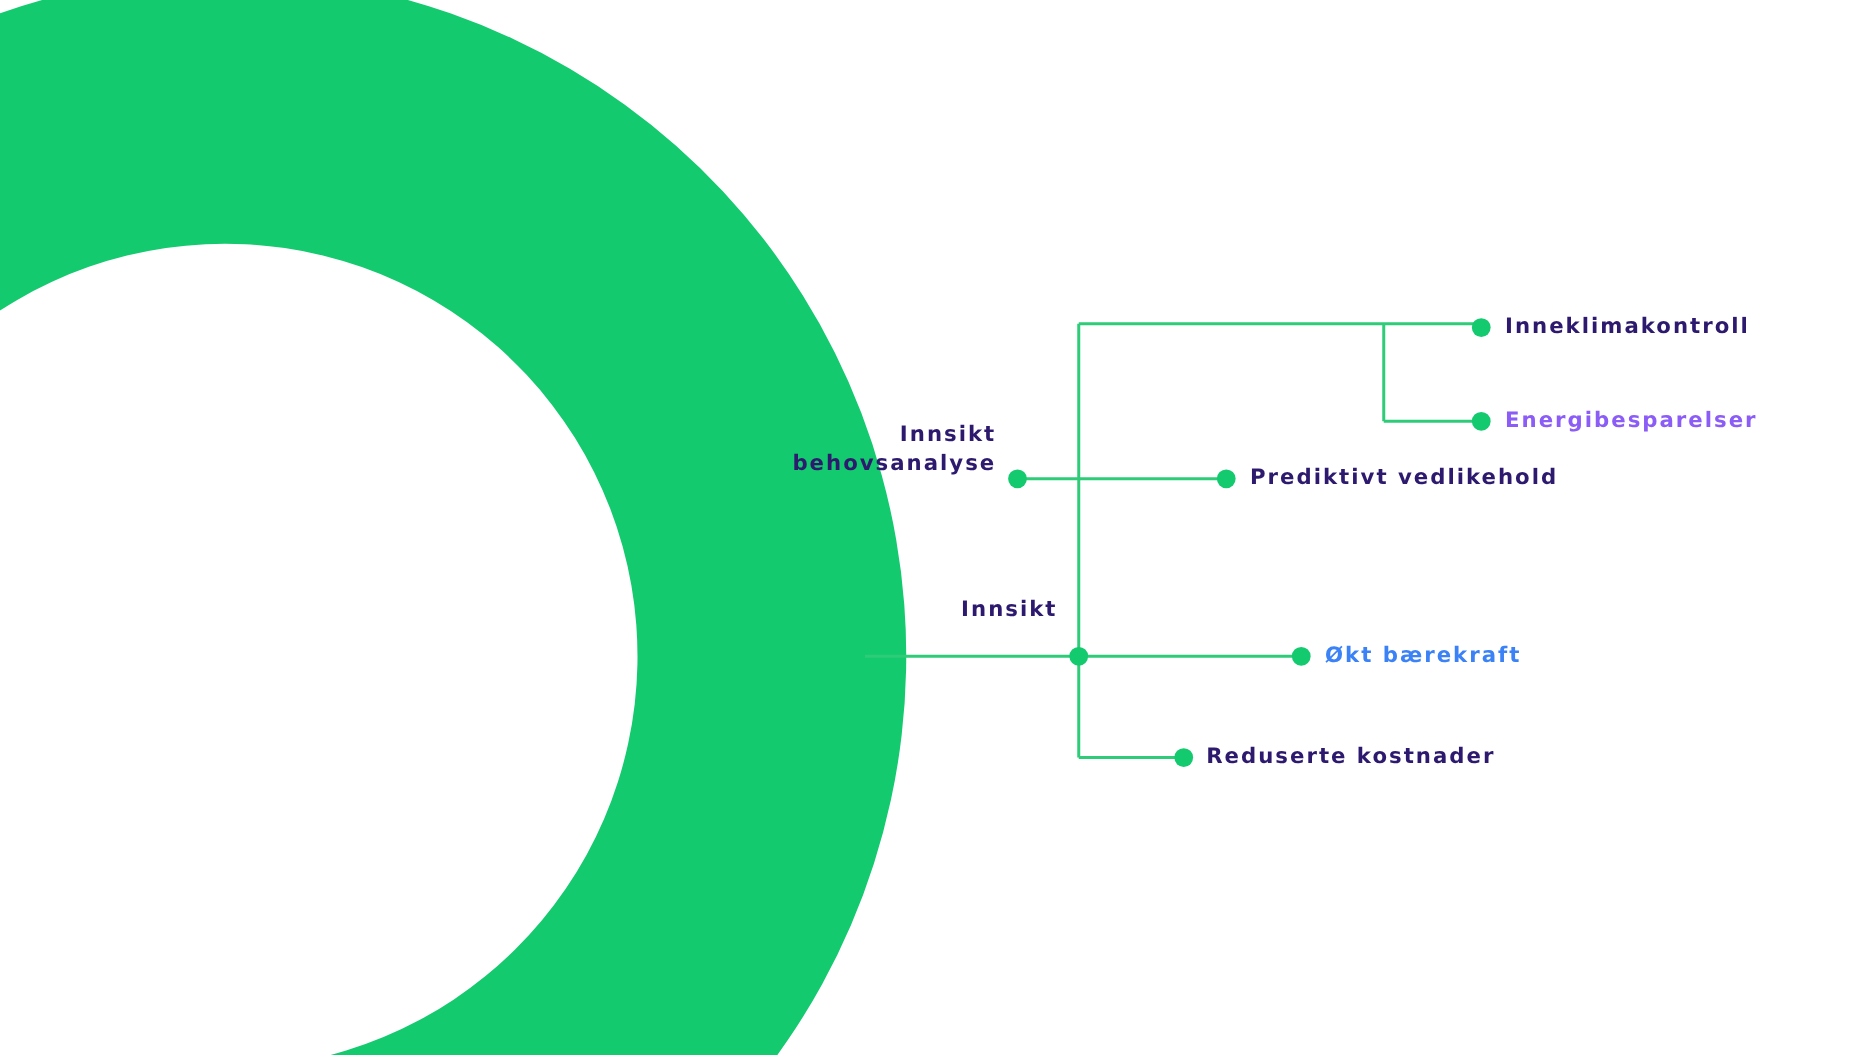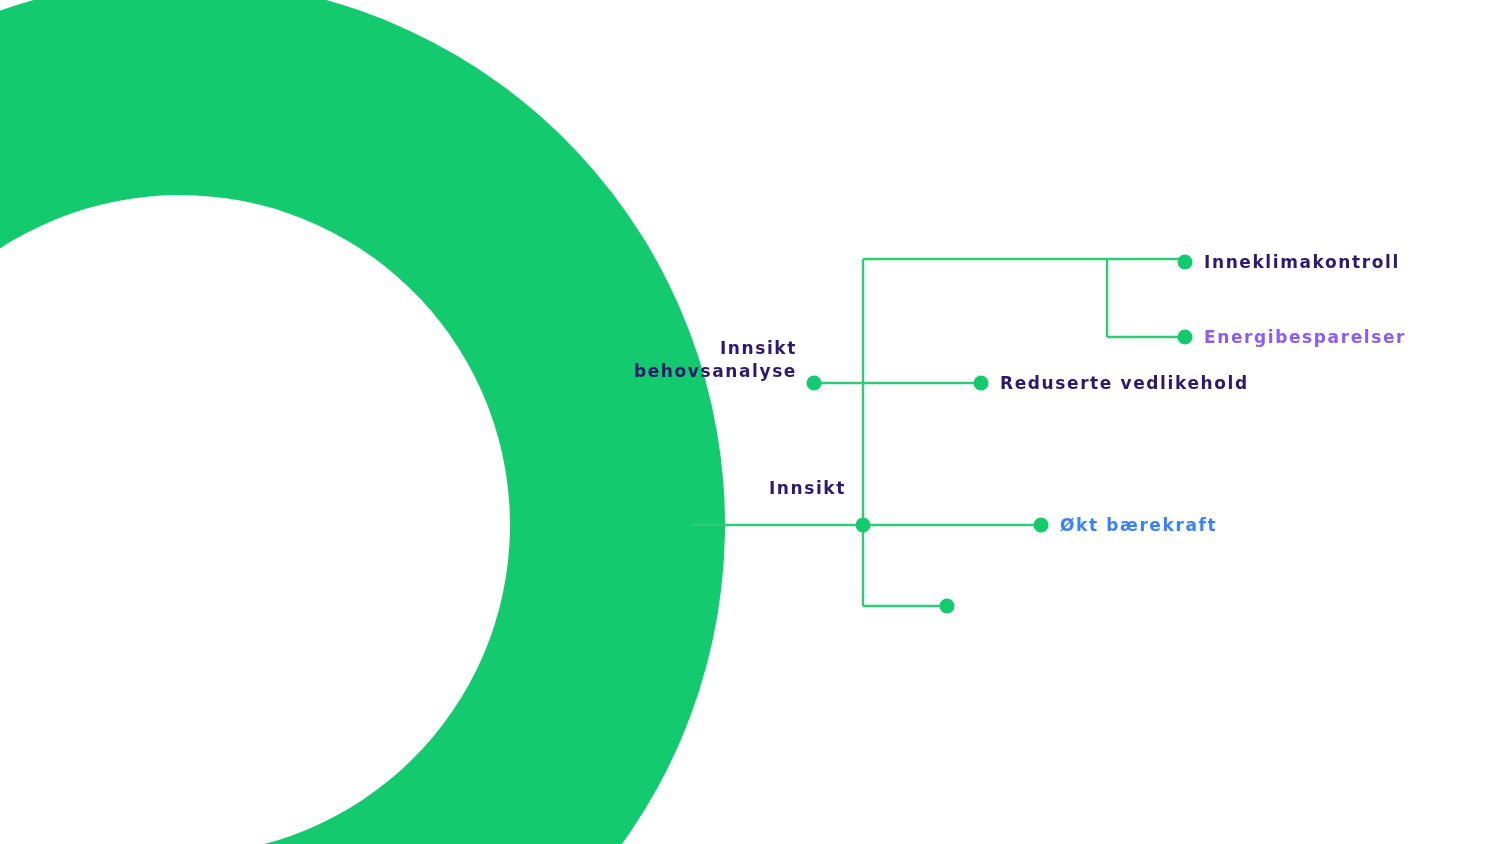--- a/index.html
+++ b/index.html
@@ -74,22 +74,23 @@
       <circle cx="1041" cy="525" r="7.5" fill="#13ca6e"></circle>
       <circle cx="947" cy="606" r="7.5" fill="#13ca6e"></circle>
     </g>
   </svg>
 
   <div class="node-label label-left" style="right: 654px; top: 500px; transform: translateY(-100%); color: rgb(45, 26, 110);">Innsikt</div>
 
   <div class="node-label label-left" style="right: 703px; top: 360px; transform: translateY(-50%); text-align: right; color: rgb(45, 26, 110);">Innsikt
 behovsanalyse</div>
 
-  <div class="node-label label-right" style="left: 1000px; top: 383px; transform: translateY(-50%); color: rgb(45, 26, 110);">Reduserte vedlikehold</div>
+  <div class="node-label label-right" style="left: 1000px; top: 383px; transform: translateY(-50%); color: rgb(45, 26, 110);">Prediktivt vedlikehold</div>
 
   <div class="node-label label-right" style="left: 1204px; top: 262px; transform: translateY(-50%); color: rgb(45, 26, 110);">Inneklimakontroll</div>
 
   <div class="node-label label-right" style="left: 1204px; top: 337px; transform: translateY(-50%); color: #8b5cf6;">Energibesparelser</div>
 
   <div class="node-label label-right" style="left: 1060px; top: 525px; transform: translateY(-50%); color: #3b82f6;">Økt bærekraft</div>
 
+  <div class="node-label label-right" style="left: 965px; top: 606px; transform: translateY(-50%); color: rgb(45, 26, 110);">Reduserte kostnader</div>
 
 </div>
 
 </body></html>

